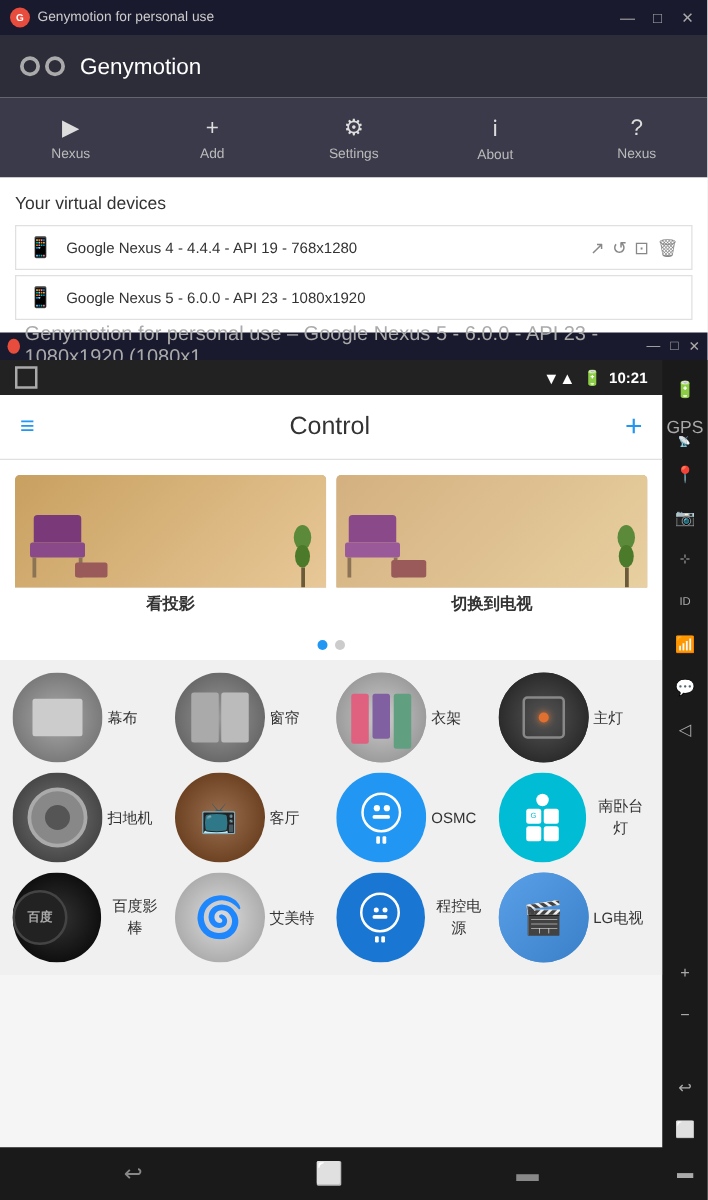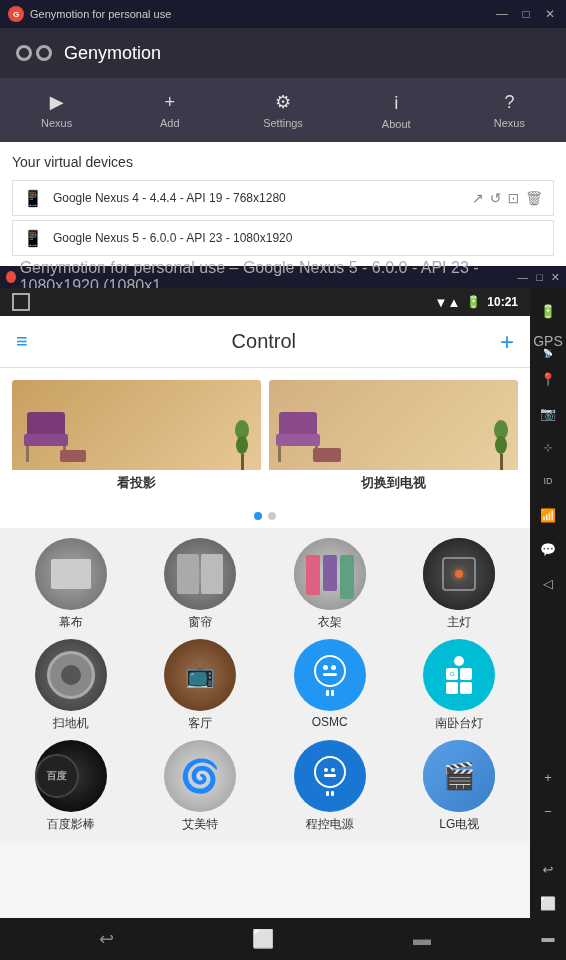--- a/index.html
+++ b/index.html
@@ -286,21 +286,20 @@
     
     .device-grid {
       display: grid;
       grid-template-columns: repeat(4, 1fr);
       gap: 8px;
       padding: 10px;
       background: #f0f0f0;
     }
     .grid-item {
       display: flex;
-      flex-direction: column;
       align-items: center;
       gap: 4px;
     }
     .grid-circle {
       width: 72px;
       height: 72px;
       border-radius: 50%;
       overflow: hidden;
       display: flex;
       align-items: center;

